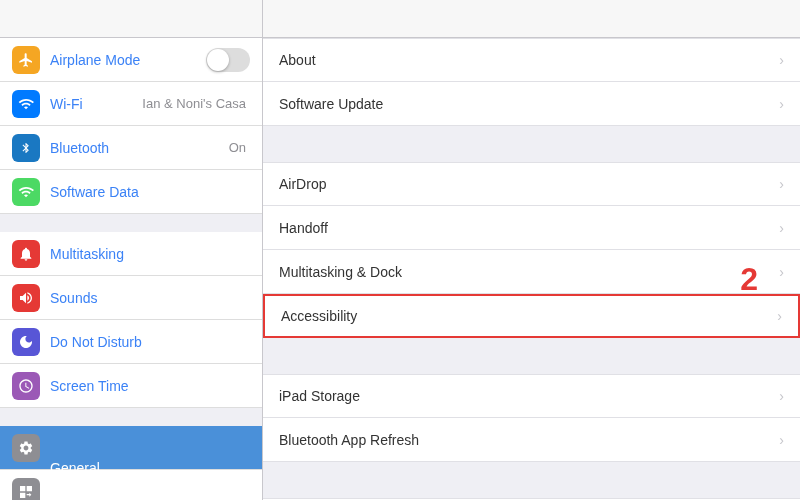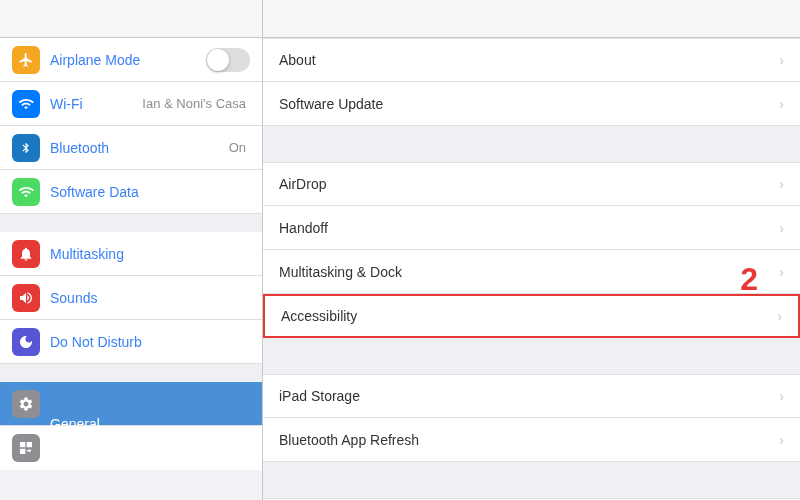--- a/index.html
+++ b/index.html
@@ -254,20 +254,28 @@
         <span class="item-label">Sounds</span>
       </div>
       <div class="sidebar-item">
         <div class="item-icon icon-indigo">
           <svg width="16" height="16" viewBox="0 0 24 24" fill="white">
             <path d="M12 3c-4.97 0-9 4.03-9 9s4.03 9 9 9 9-4.03 9-9c0-.46-.04-.92-.1-1.36-.98 1.37-2.58 2.26-4.4 2.26-2.98 0-5.4-2.42-5.4-5.4 0-1.81.89-3.42 2.26-4.4-.44-.06-.9-.1-1.36-.1z"></path>
           </svg>
         </div>
         <span class="item-label">Do Not Disturb</span>
       </div>
+      <div class="sidebar-item">
+        <div class="item-icon icon-purple">
+          <svg width="16" height="16" viewBox="0 0 24 24" fill="white">
+            <path d="M11.99 2C6.47 2 2 6.48 2 12s4.47 10 9.99 10C17.52 22 22 17.52 22 12S17.52 2 11.99 2zM12 20c-4.42 0-8-3.58-8-8s3.58-8 8-8 8 3.58 8 8-3.58 8-8 8zm.5-13H11v6l5.25 3.15.75-1.23-4.5-2.67V7z"></path>
+          </svg>
+        </div>
+        <span class="item-label">Screen Time</span>
+      </div>
       <div class="sidebar-separator"></div>
       <div class="sidebar-item active">
         <div class="item-icon icon-gray">
           <svg width="16" height="16" viewBox="0 0 24 24" fill="white">
             <path d="M19.14,12.94c0.04-0.3,0.06-0.61,0.06-0.94c0-0.32-0.02-0.64-0.07-0.94l2.03-1.58c0.18-0.14,0.23-0.41,0.12-0.61 l-1.92-3.32c-0.12-0.22-0.37-0.29-0.59-0.22l-2.39,0.96c-0.5-0.38-1.03-0.7-1.62-0.94L14.4,2.81c-0.04-0.24-0.24-0.41-0.48-0.41 h-3.84c-0.24,0-0.43,0.17-0.47,0.41L9.25,5.35C8.66,5.59,8.12,5.92,7.63,6.29L5.24,5.33c-0.22-0.08-0.47,0-0.59,0.22L2.74,8.87 C2.62,9.08,2.66,9.34,2.86,9.48l2.03,1.58C4.84,11.36,4.8,11.69,4.8,12s0.02,0.64,0.07,0.94l-2.03,1.58 c-0.18,0.14-0.23,0.41-0.12,0.61l1.92,3.32c0.12,0.22,0.37,0.29,0.59,0.22l2.39-0.96c0.5,0.38,1.03,0.7,1.62,0.94l0.36,2.54 c0.05,0.24,0.24,0.41,0.48,0.41h3.84c0.24,0,0.44-0.17,0.47-0.41l0.36-2.54c0.59-0.24,1.13-0.56,1.62-0.94l2.39,0.96 c0.22,0.08,0.47,0,0.59-0.22l1.92-3.32c0.12-0.22,0.07-0.47-0.12-0.61L19.14,12.94z M12,15.6c-1.98,0-3.6-1.62-3.6-3.6 s1.62-3.6,3.6-3.6s3.6,1.62,3.6,3.6S13.98,15.6,12,15.6z"></path>
           </svg>
         </div>
         <span class="item-label">General</span>
       </div>
       <div class="sidebar-item">

